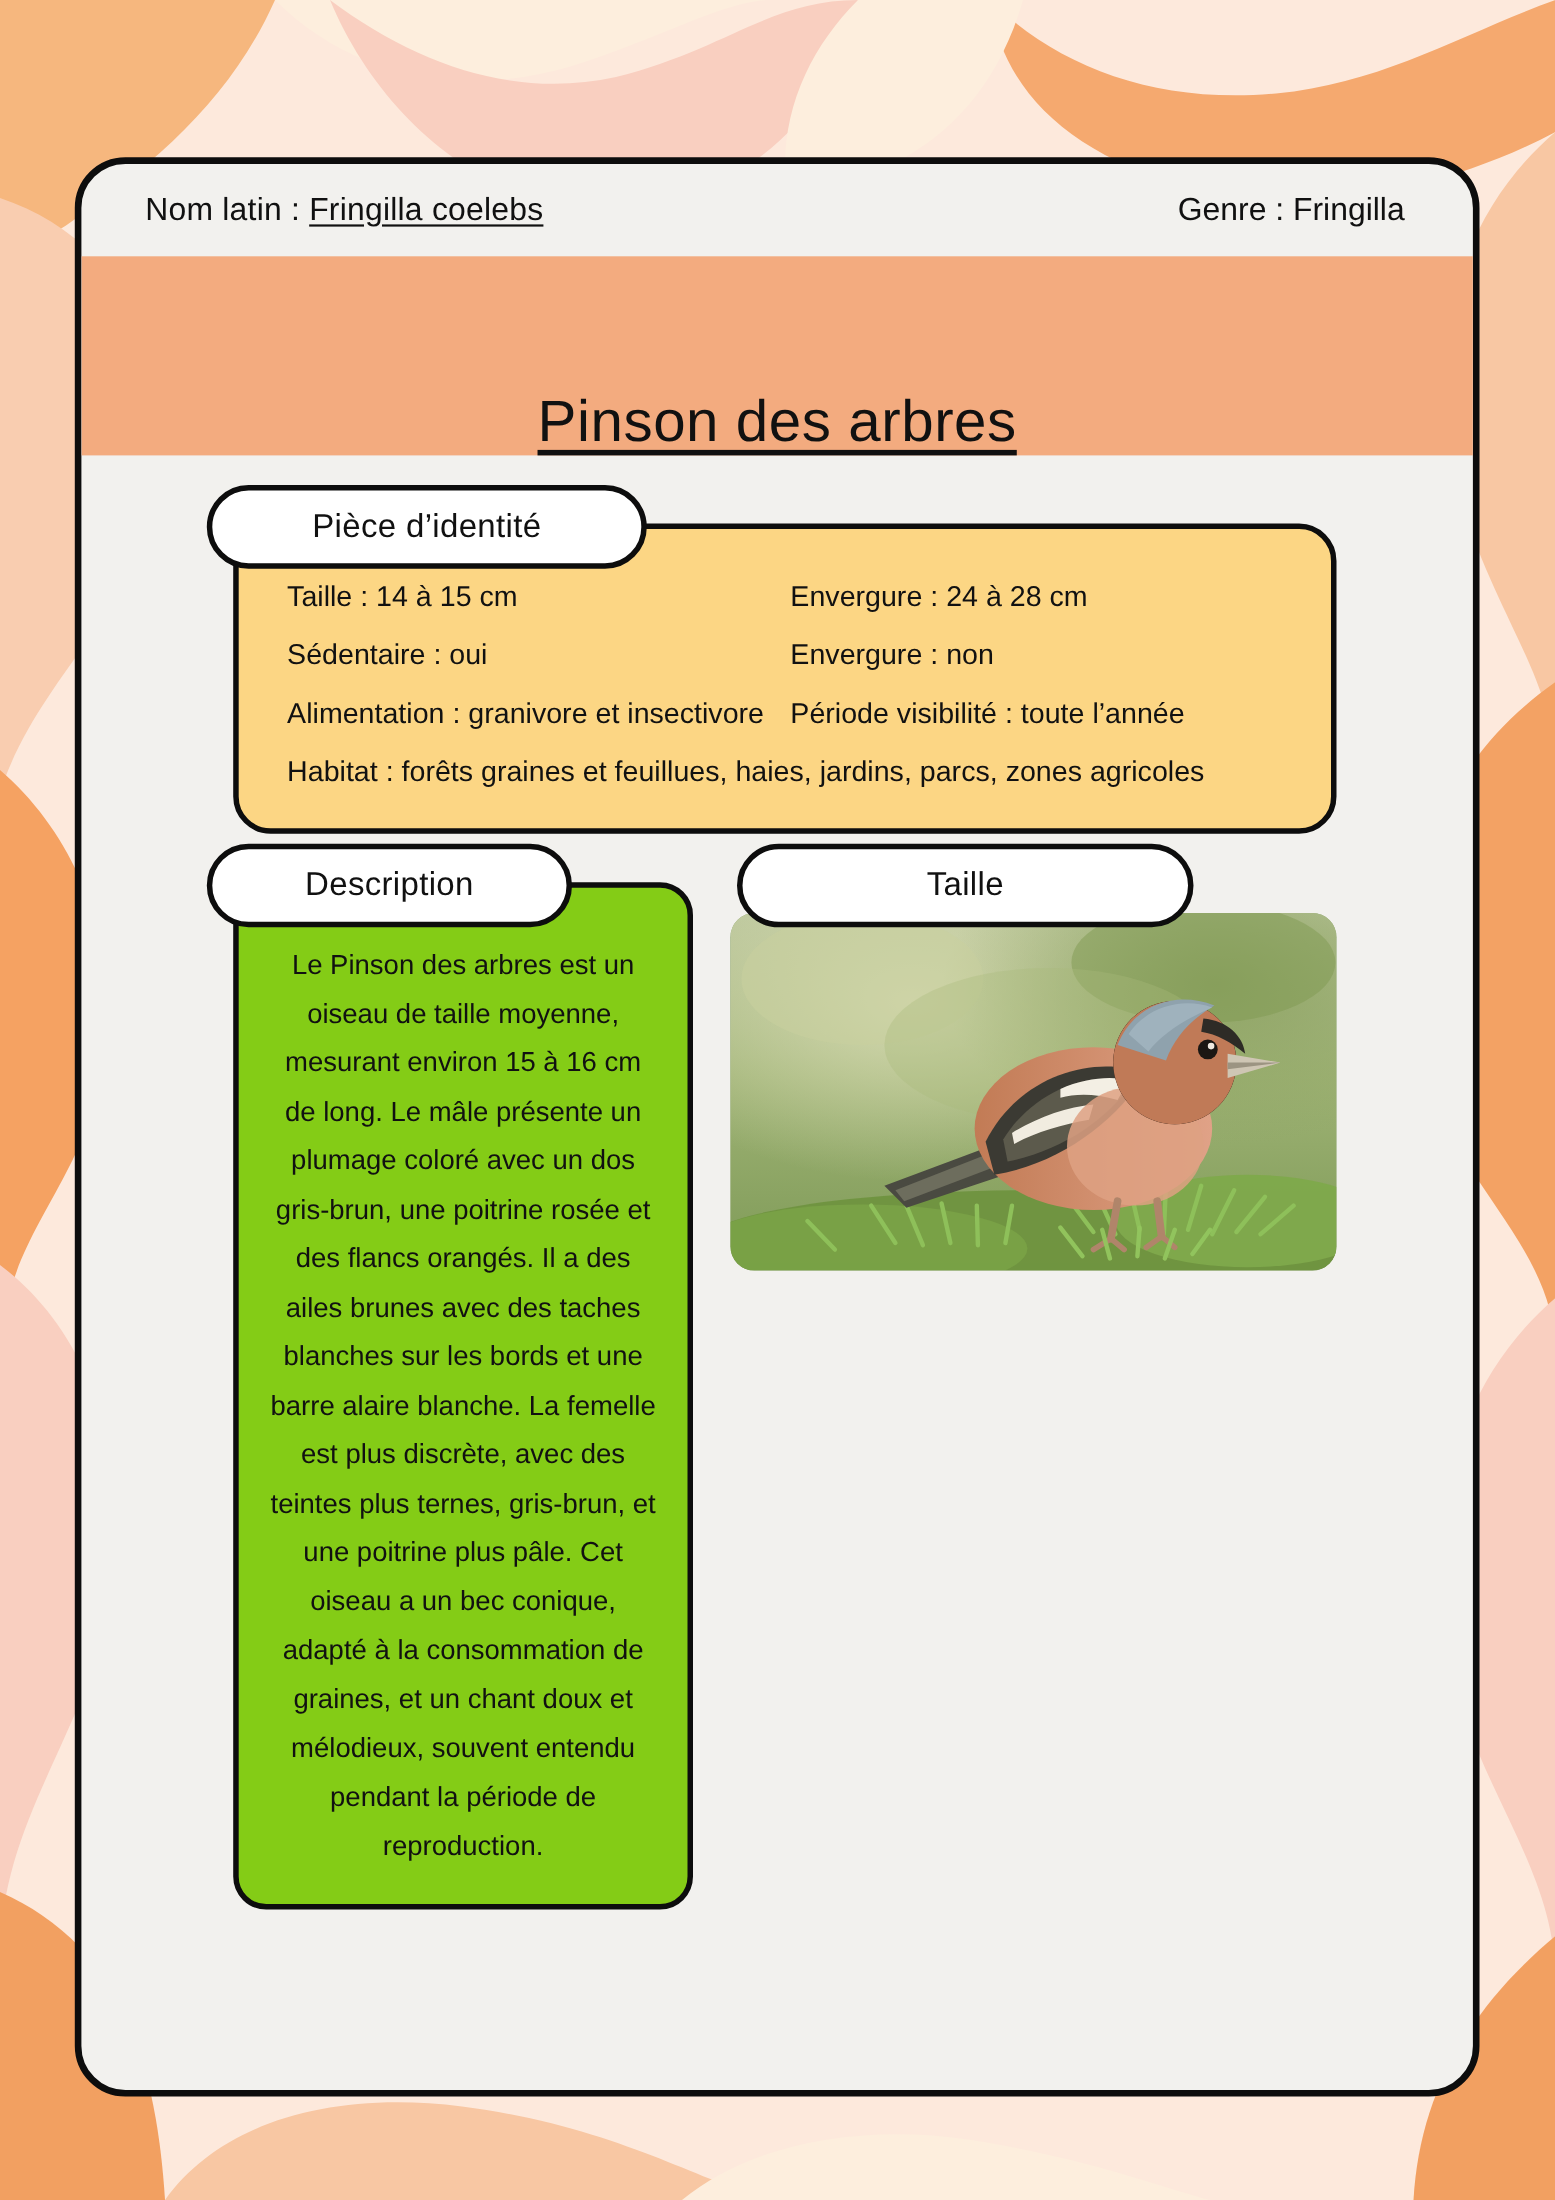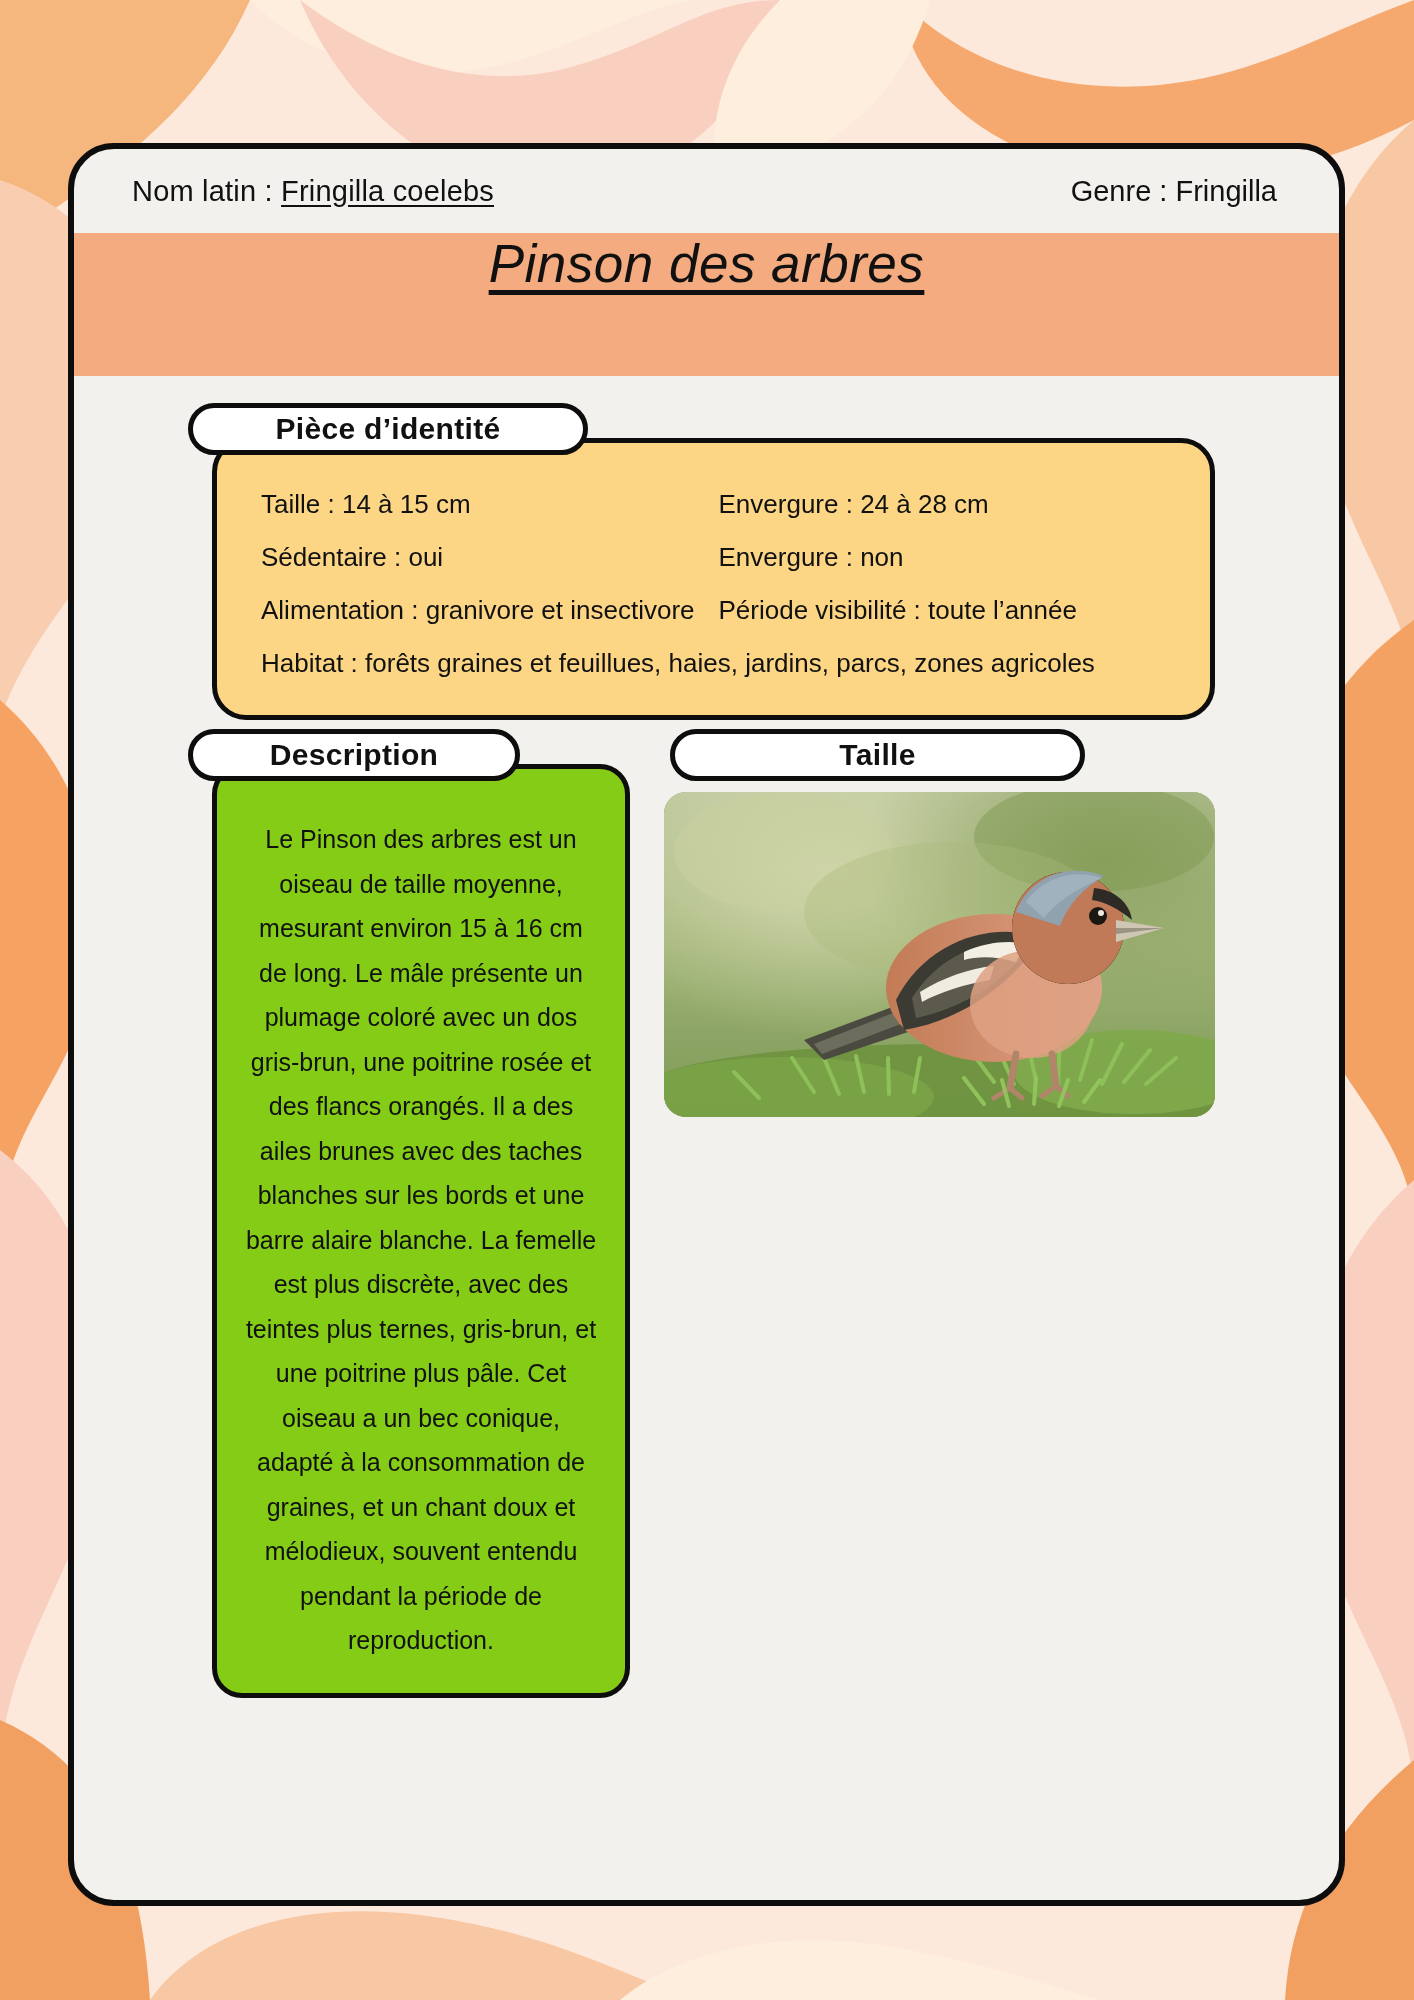--- a/index.html
+++ b/index.html
@@ -57,25 +57,24 @@
     text-decoration: underline;
     text-underline-offset: 4px;
   }
   .genre-line {
     font-size: 29px;
     color: #111;
   }
 
   .title-band {
     background: #f3ab7f;
-    height: 143px;
+    height: 181px;
     display: flex;
-    align-items: flex-start;
+    align-items: flex-end;
     justify-content: center;
-    font-style: italic;
   }
   .title-band h1 {
     margin: 0;
     font-size: 53px;
     font-weight: 400;
     color: #111;
     text-decoration: underline;
     text-underline-offset: 8px;
     letter-spacing: .5px;
   }
@@ -92,26 +91,26 @@
     padding: 46px 34px 36px 44px;
     box-sizing: border-box;
   }
   .chip {
     position: absolute;
     top: -35px;
     left: 0;
     background: #ffffff;
     border: 5px solid #0d0d0d;
     border-radius: 40px;
-    height: 52px;
+    height: 76px;
     display: flex;
     align-items: center;
     justify-content: center;
     padding: 0 36px;
-    font-weight: bold;
+    font-weight: normal;
     font-size: 30px;
     color: #111;
     letter-spacing: .3px;
     z-index: 3;
     box-sizing: border-box;
   }
   .chip.id-chip { left: -24px; width: 400px; }
 
   .id-grid {
     display: grid;

